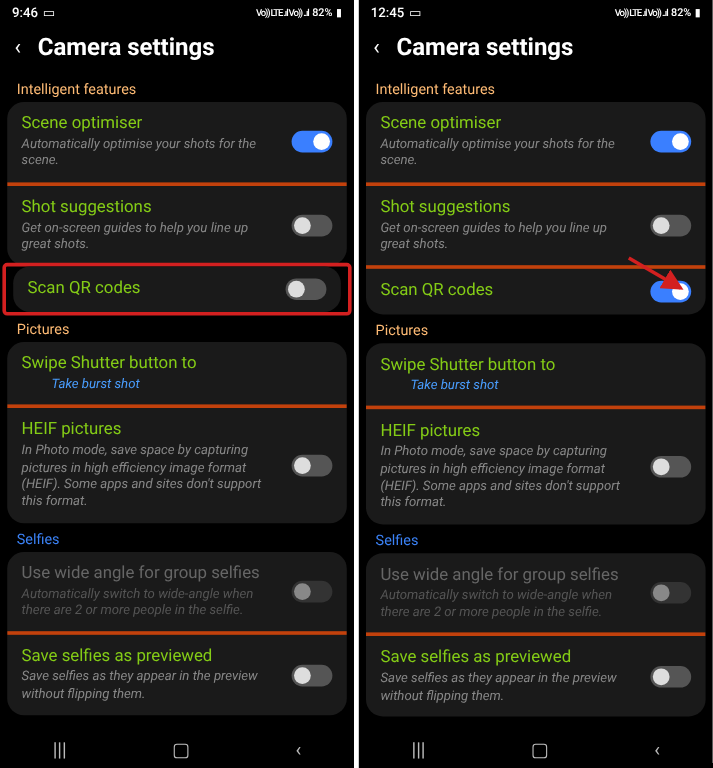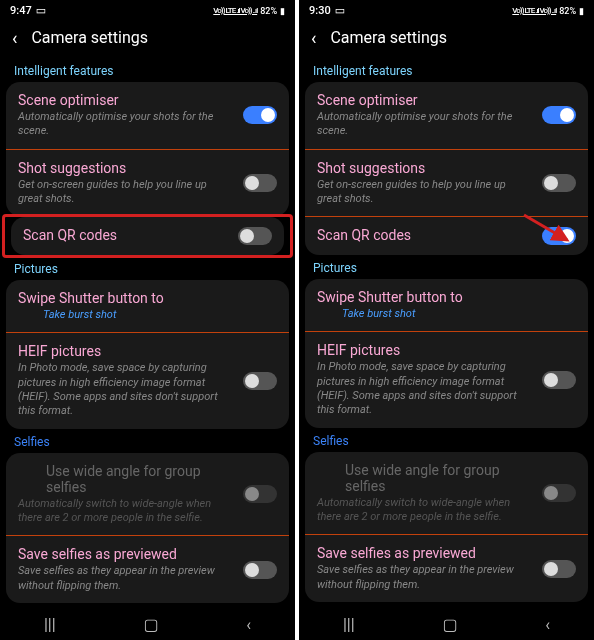--- a/index.html
+++ b/index.html
@@ -31,45 +31,45 @@
     }
     .status-left { display: flex; align-items: center; gap: 4px; }
     .status-right { display: flex; align-items: center; gap: 3px; font-size: 9px; }
     .header {
       display: flex;
       align-items: center;
       padding: 8px 12px 10px;
       gap: 14px;
     }
     .back-icon { font-size: 18px; }
-    .header-title { font-size: 16px; font-weight: 400; }
+    .header-title { font-size: 20px; font-weight: 700; }
     .scroll { flex: 1; overflow: hidden; }
     .section-label {
       font-size: 12px;
-      color: #7dd3fc;
+      color: #fdba74;
       padding: 6px 14px 4px;
     }
     .section-label.disabled { color: #3b82f6; }
     .card {
       background: #1a1a1a;
       margin: 0 6px;
       border-radius: 14px;
       overflow: hidden;
     }
     .item {
       display: flex;
       align-items: center;
       padding: 10px 12px;
       gap: 10px;
-      border-top: 1px solid #c2410c;
+      border-top: 3px solid #c2410c;
     }
     .item:first-child { border-top: none; }
     .item-content { flex: 1; min-width: 0; }
-    .item-title { font-size: 14px; color: #f9a8d4; margin-bottom: 2px; }
-    .item-title.disabled { color: #666; margin-left: 28px; }
+    .item-title { font-size: 14px; color: #84cc16; margin-bottom: 2px; }
+    .item-title.disabled { color: #666; }
     .item-subtitle { font-size: 11px; color: #888; line-height: 1.3; font-style: italic; }
     .item-subtitle.disabled { color: #555; }
     .item-subtitle.link { color: #4a9eff; margin-left: 25px; }
     .toggle {
       width: 34px;
       height: 18px;
       border-radius: 10px;
       position: relative;
       flex-shrink: 0;
     }
@@ -100,30 +100,30 @@
       justify-content: space-around;
       align-items: center;
       padding: 10px 0 6px;
       font-size: 16px;
     }
     .nav-btn { color: #bbb; }
     .arrow-overlay {
       position: absolute;
       pointer-events: none;
     }
-    .signal-icons { font-size: 8px; letter-spacing: -1px; text-decoration: underline; }
+    .signal-icons { font-size: 8px; letter-spacing: -1px; }
     .battery-icon { display: inline-block; }
   </style>
 </head>
 <body>
 
 <div class="phone">
   <div class="status-bar">
     <div class="status-left">
-      <span>9:47</span>
+      <span>9:46</span>
       <span>▭</span>
     </div>
     <div class="status-right">
       <span class="signal-icons">Vo)) LTE .ıl Vo)) ..ıl</span>
       <span>82%</span>
       <span class="battery-icon">▮</span>
     </div>
   </div>
 
   <div class="header">
@@ -201,21 +201,21 @@
   <div class="nav-bar">
     <span class="nav-btn">|||</span>
     <span class="nav-btn">▢</span>
     <span class="nav-btn">‹</span>
   </div>
 </div>
 
 <div class="phone">
   <div class="status-bar">
     <div class="status-left">
-      <span>9:30</span>
+      <span>12:45</span>
       <span>▭</span>
     </div>
     <div class="status-right">
       <span class="signal-icons">Vo)) LTE .ıl Vo)) ..ıl</span>
       <span>82%</span>
       <span class="battery-icon">▮</span>
     </div>
   </div>
 
   <div class="header">

